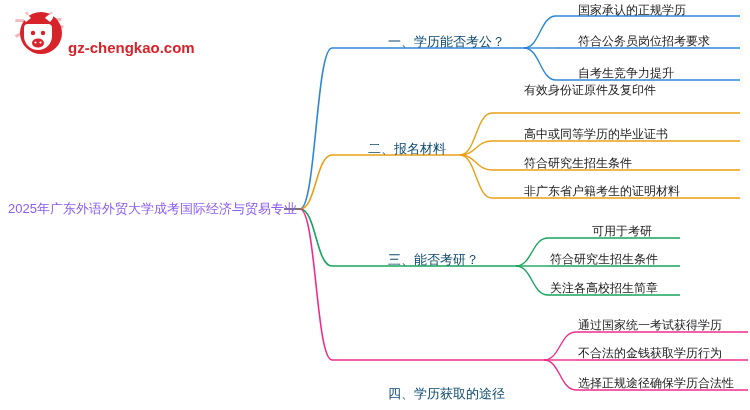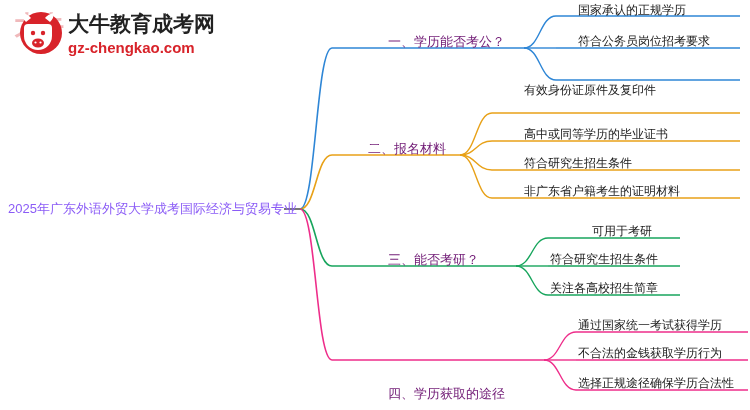--- a/index.html
+++ b/index.html
@@ -94,21 +94,21 @@
     white-space: nowrap;
     line-height: 1;
   }
   .root-label {
     font-size: 13px;
     color: #8b5cf6;
     font-weight: normal;
   }
   .branch-label {
     font-size: 13px;
-    color: #701a75;
+    color: #0c4a6e;
   }
   .leaf-label {
     font-size: 12px;
     color: #1a1a1a;
   }
 </style>
 </head>
 <body>
 
 <div id="root">
@@ -120,21 +120,20 @@
       <svg class="logo-bull" viewBox="0 0 52 52">
         <path d="M14 14 q-4 -4 -4 -9 q6 1 9 5 M38 14 q4 -4 4 -9 q-6 1 -9 5" fill="#ffffff"></path>
         <path d="M16 16 h20 a4 4 0 0 1 4 4 v8 a14 14 0 0 1 -28 0 v-8 a4 4 0 0 1 4 -4 z" fill="#ffffff"></path>
         <circle cx="21" cy="25" r="2.2" fill="#d8232a"></circle>
         <circle cx="31" cy="25" r="2.2" fill="#d8232a"></circle>
         <ellipse cx="26" cy="35" rx="6" ry="4.5" fill="#d8232a"></ellipse>
         <circle cx="23.5" cy="34.5" r="1.1" fill="#ffffff"></circle>
         <circle cx="28.5" cy="34.5" r="1.1" fill="#ffffff"></circle>
       </svg>
     </div>
-    <div class="logo-text-main">大牛教育成考网</div>
     <div class="logo-text-sub">gz-chengkao.com</div>
   </div>
 
   <svg id="mindmap-svg" viewBox="0 0 750 410">
 
     <path d="M284 209 L300 209" stroke="#555555" stroke-width="1.6" fill="none"></path>
 
     <path d="M300 209 C316 209 316 48 332 48" stroke="#2e86d6" stroke-width="1.6" fill="none"></path>
     <path d="M332 48 L524 48" stroke="#2e86d6" stroke-width="1.6" fill="none"></path>
     <path d="M524 48 C540 48 540 16 556 16" stroke="#2e86d6" stroke-width="1.4" fill="none"></path>
@@ -172,20 +171,21 @@
     <path d="M576 360 L748 360" stroke="#ee2d8a" stroke-width="1.4" fill="none"></path>
     <path d="M544 360 C560 360 560 390 576 390" stroke="#ee2d8a" stroke-width="1.4" fill="none"></path>
     <path d="M576 390 L748 390" stroke="#ee2d8a" stroke-width="1.4" fill="none"></path>
   </svg>
 
   <div class="node-label root-label" style="left:8px; top:202px;">2025年广东外语外贸大学成考国际经济与贸易专业</div>
 
   <div class="node-label branch-label" style="left:388px; top:35px;">一、学历能否考公？</div>
   <div class="node-label leaf-label" style="left:578px; top:4px;">国家承认的正规学历</div>
   <div class="node-label leaf-label" style="left:578px; top:35px;">符合公务员岗位招考要求</div>
+  <div class="node-label leaf-label" style="left:578px; top:67px;">自考生竞争力提升</div>
 
   <div class="node-label branch-label" style="left:368px; top:142px;">二、报名材料</div>
   <div class="node-label leaf-label" style="left:524px; top:84px;">有效身份证原件及复印件</div>
   <div class="node-label leaf-label" style="left:524px; top:128px;">高中或同等学历的毕业证书</div>
   <div class="node-label leaf-label" style="left:524px; top:157px;">符合研究生招生条件</div>
   <div class="node-label leaf-label" style="left:524px; top:185px;">非广东省户籍考生的证明材料</div>
 
   <div class="node-label branch-label" style="left:388px; top:253px;">三、能否考研？</div>
   <div class="node-label leaf-label" style="left:592px; top:225px;">可用于考研</div>
   <div class="node-label leaf-label" style="left:550px; top:253px;">符合研究生招生条件</div>

